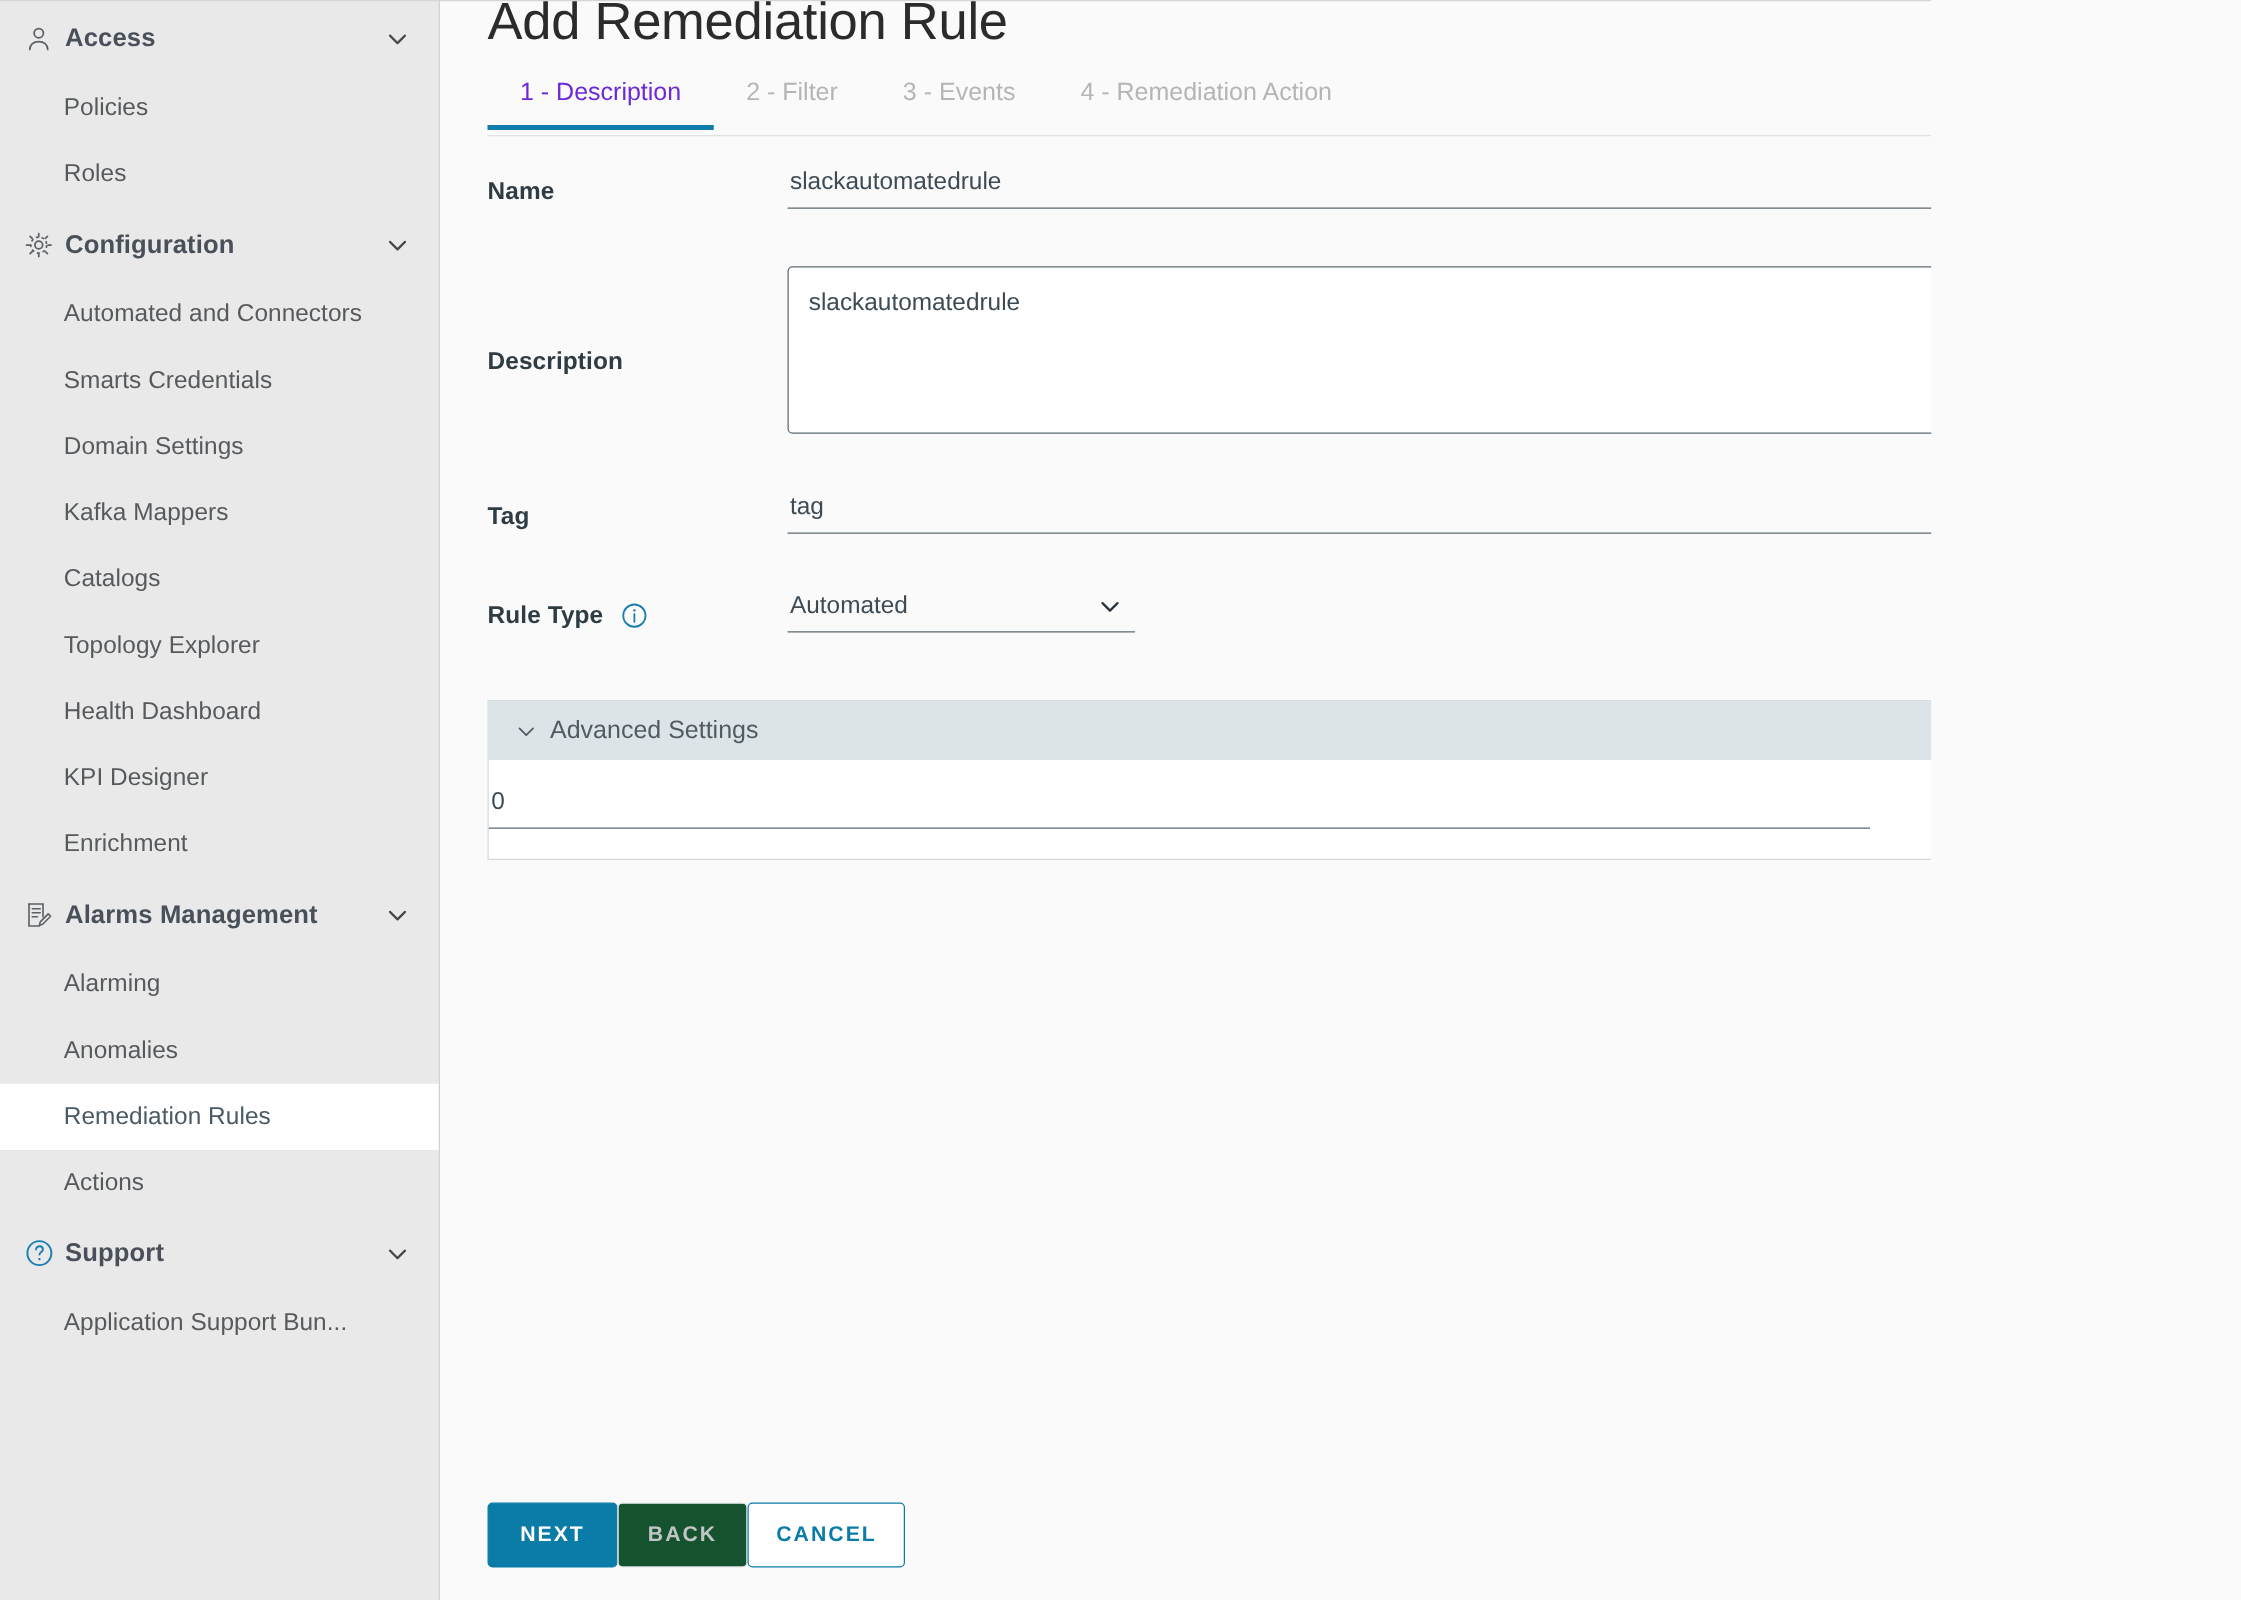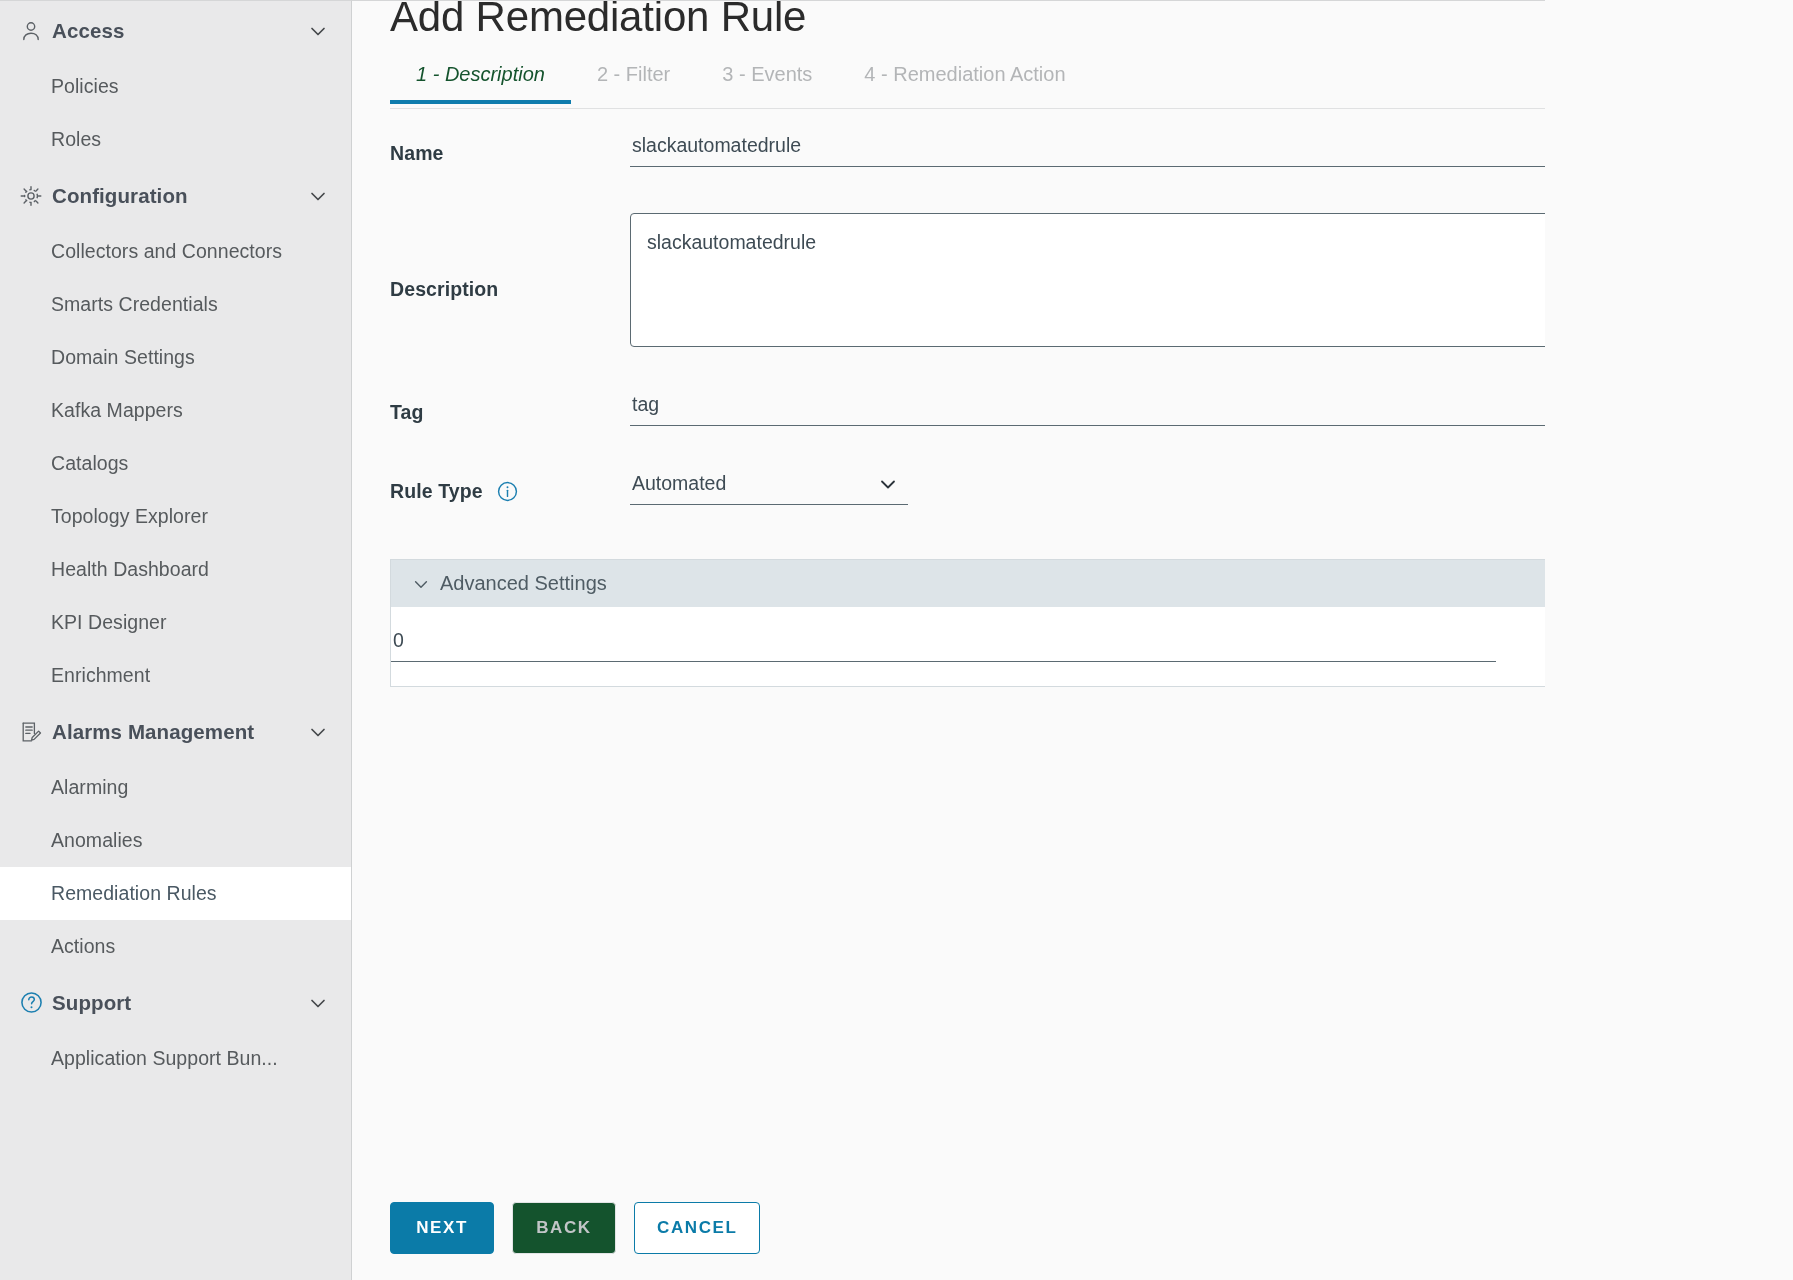--- a/index.html
+++ b/index.html
@@ -98,23 +98,22 @@
   .tab {
     font-size: 20px;
     color: #b3b5b7;
     padding: 0 26px 14px 26px;
     cursor: pointer;
     position: relative;
     top: 0;
     white-space: nowrap;
   }
   .tab.active {
-    color: #14532d;
+    color: #6d28d9;
     border-bottom: 4px solid #0f7cad;
-    font-style: italic;
   }
 
   
   .form {
     position: absolute;
     top: 131px;
     left: 0; right: 0;
   }
   .field-row {
     display: flex;
@@ -251,21 +250,20 @@
     align-items: center; justify-content: center;
     cursor: pointer;
   }
 
   
   .btn-row {
     position: absolute;
     left: 38px;
     bottom: 26px;
     display: flex;
-    gap: 18px;
   }
   .btn {
     height: 52px;
     min-width: 104px;
     border-radius: 4px;
     font-size: 17px;
     letter-spacing: 1.6px;
     font-weight: bold;
     display: inline-flex;
     align-items: center;
@@ -324,21 +322,21 @@
           <circle cx="12" cy="12" r="6.4" stroke-dasharray="2.3 2.3"></circle>
         </svg>
       </span>
       <span class="gtitle">Configuration</span>
       <span class="chev-down">
         <svg width="20" height="20" viewBox="0 0 20 20" fill="none" stroke="#45484b" stroke-width="1.7" stroke-linecap="round" stroke-linejoin="round">
             <polyline points="4,7.5 10,13.5 16,7.5"></polyline>
           </svg>
       </span>
     </div>
-    <div class="nav-item">Collectors and Connectors</div>
+    <div class="nav-item">Automated and Connectors</div>
     <div class="nav-item">Smarts Credentials</div>
     <div class="nav-item">Domain Settings</div>
     <div class="nav-item">Kafka Mappers</div>
     <div class="nav-item">Catalogs</div>
     <div class="nav-item">Topology Explorer</div>
     <div class="nav-item">Health Dashboard</div>
     <div class="nav-item">KPI Designer</div>
     <div class="nav-item">Enrichment</div>
 
     <div class="nav-group-header">

